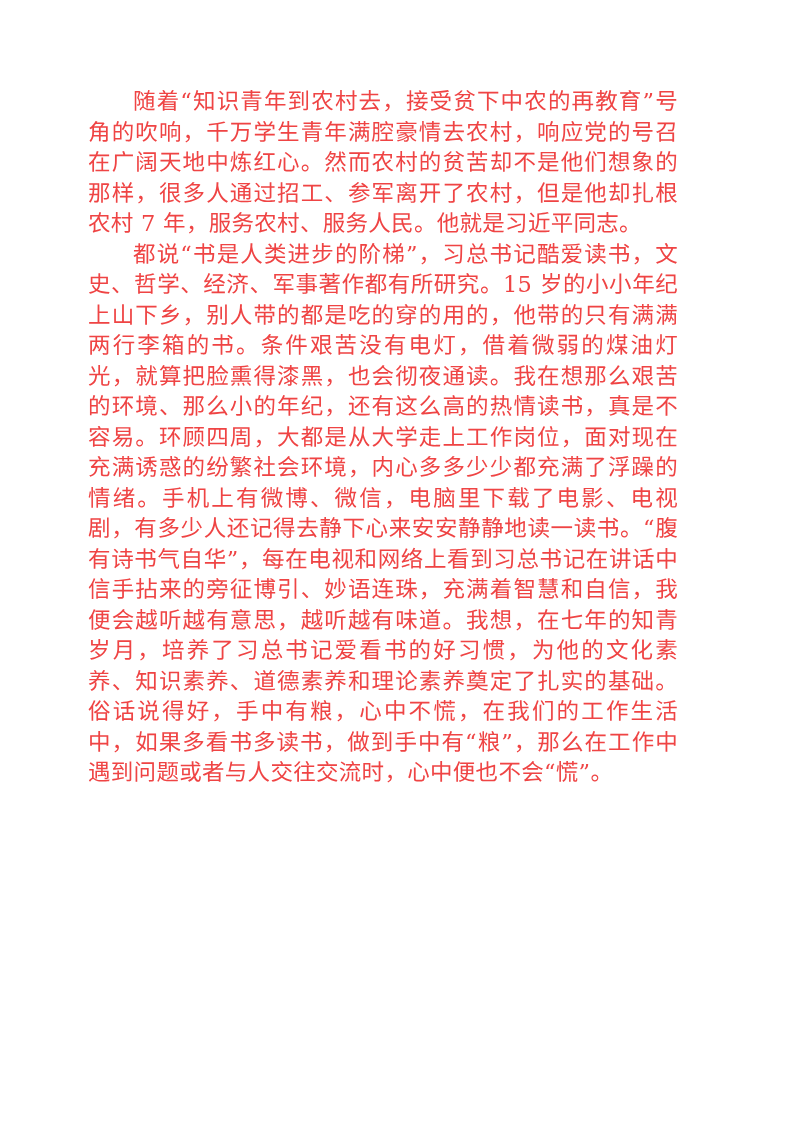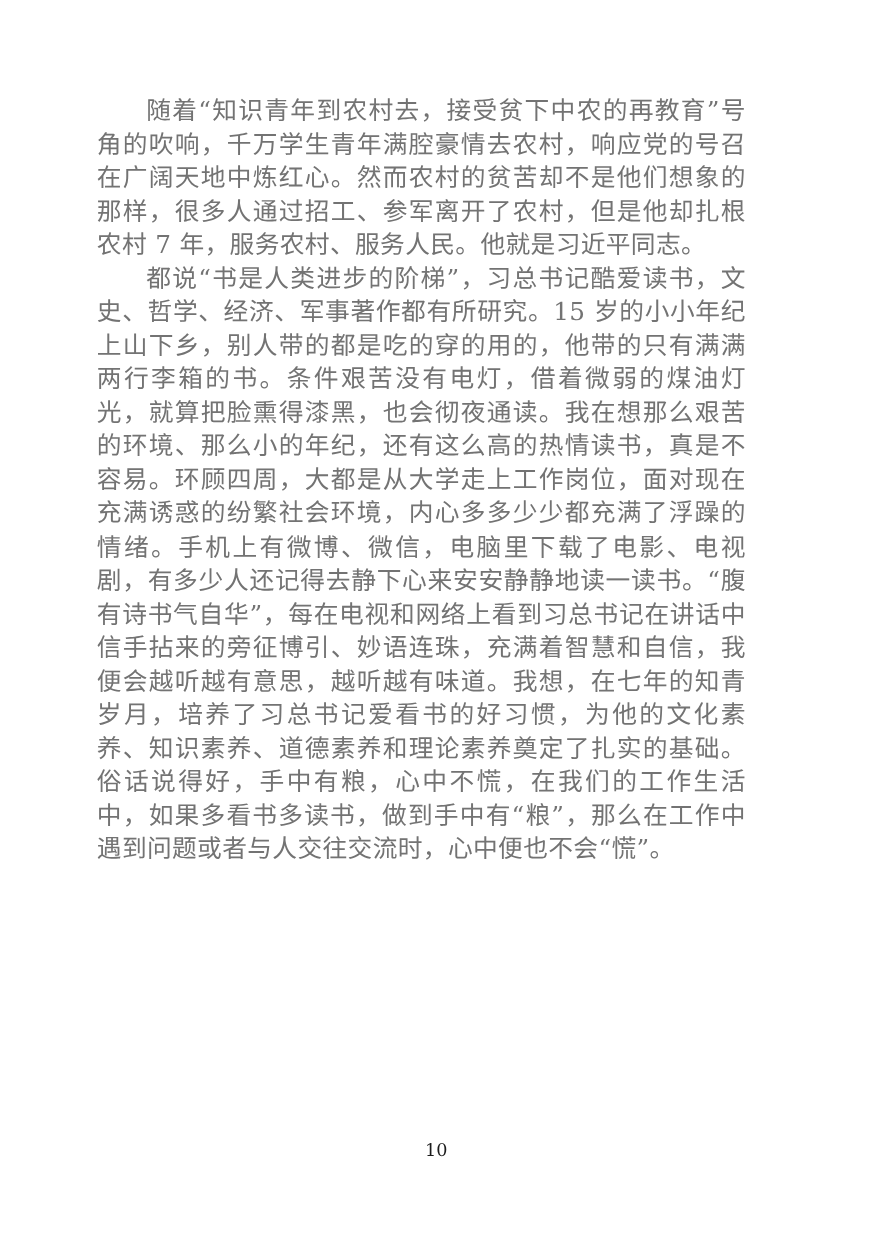--- a/index.html
+++ b/index.html
@@ -13,21 +13,21 @@
     height: 1122px;
     background: #ffffff;
     overflow: hidden;
     font-family: "DejaVu Serif", "Liberation Serif", serif;
   }
   .content {
     position: absolute;
     left: 88px;
     top: 86px;
     width: 590px;
-    color: #737373;
+    color: #ef4444;
     font-size: 22.5px;
     line-height: 30.5px;
     text-align: justify;
     text-justify: inter-ideograph;
     letter-spacing: 0.3px;
   }
   .content p {
     margin: 0;
     padding: 0;
     text-indent: 2em;
@@ -45,14 +45,13 @@
   }
 </style>
 </head>
 <body>
 
 <div class="page">
   <div class="content">
     <p>随着“知识青年到农村去，接受贫下中农的再教育”号角的吹响，千万学生青年满腔豪情去农村，响应党的号召在广阔天地中炼红心。然而农村的贫苦却不是他们想象的那样，很多人通过招工、参军离开了农村，但是他却扎根农村 7 年，服务农村、服务人民。他就是习近平同志。</p>
     <p>都说“书是人类进步的阶梯”，习总书记酷爱读书，文史、哲学、经济、军事著作都有所研究。15 岁的小小年纪上山下乡，别人带的都是吃的穿的用的，他带的只有满满两行李箱的书。条件艰苦没有电灯，借着微弱的煤油灯光，就算把脸熏得漆黑，也会彻夜通读。我在想那么艰苦的环境、那么小的年纪，还有这么高的热情读书，真是不容易。环顾四周，大都是从大学走上工作岗位，面对现在充满诱惑的纷繁社会环境，内心多多少少都充满了浮躁的情绪。手机上有微博、微信，电脑里下载了电影、电视剧，有多少人还记得去静下心来安安静静地读一读书。“腹有诗书气自华”，每在电视和网络上看到习总书记在讲话中信手拈来的旁征博引、妙语连珠，充满着智慧和自信，我便会越听越有意思，越听越有味道。我想，在七年的知青岁月，培养了习总书记爱看书的好习惯，为他的文化素养、知识素养、道德素养和理论素养奠定了扎实的基础。俗话说得好，手中有粮，心中不慌，在我们的工作生活中，如果多看书多读书，做到手中有“粮”，那么在工作中遇到问题或者与人交往交流时，心中便也不会“慌”。</p>
   </div>
-  <div class="page-number">10</div>
 </div>
 
 </body></html>

